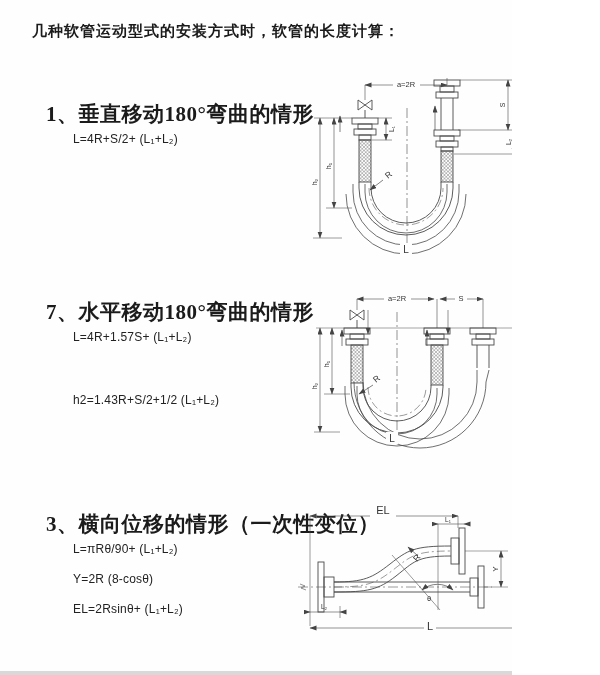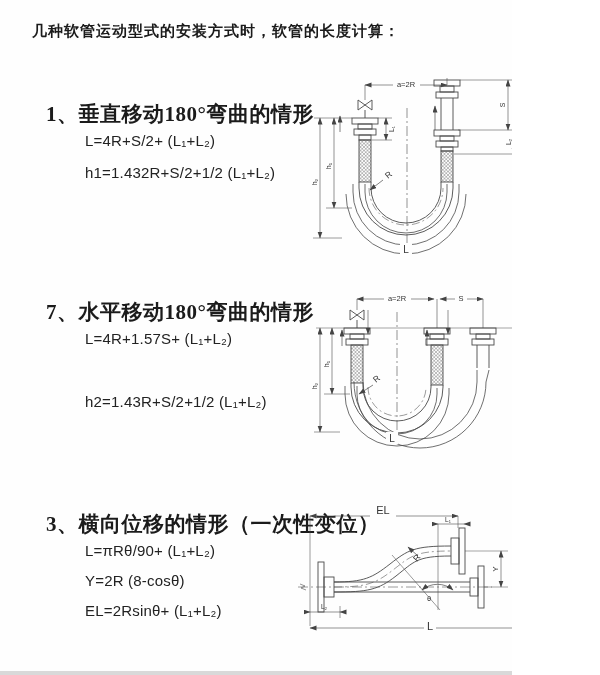--- a/index.html
+++ b/index.html
@@ -8,36 +8,35 @@
     font-family:"Liberation Sans","DejaVu Sans",sans-serif;color:#1b1b1b;
   }
   .title{
     position:absolute;left:32px;top:22px;font-size:15px;font-weight:600;
     letter-spacing:1px;white-space:nowrap;
   }
   .sec-heading{
     position:absolute;font-size:21px;font-weight:600;letter-spacing:0.5px;white-space:nowrap;font-family:Liberation Serif, serif;
   }
   .formula{
-    position:absolute;font-size:15px;font-weight:500;letter-spacing:0.2px;white-space:nowrap;color:#222;margin-left:12px;
+    position:absolute;font-size:12px;font-weight:500;letter-spacing:0.2px;white-space:nowrap;color:#222;
   }
   svg{position:absolute;}
   svg text{font-family:"Liberation Sans","DejaVu Sans",sans-serif;fill:#333;stroke:none;}
   .scan-strip{position:absolute;left:0;bottom:0;width:600px;height:4px;background:#d9d9d9;}
 </style>
 </head>
 <body>
 
 <div id="page">
 
   <div class="title">几种软管运动型式的安装方式时，软管的长度计算：</div>
 
   <div class="sec-heading" style="left:46px;top:100px">1、垂直移动180°弯曲的情形</div>
   <div class="formula" style="left:73px;top:132px">L=4R+S/2+ (L₁+L₂)</div>
-  <div class="formula" style="left:73px;top:164px">h1=1.432R+S/2+1/2 (L₁+L₂)</div>
 
   <div class="sec-heading" style="left:46px;top:298px">7、水平移动180°弯曲的情形</div>
   <div class="formula" style="left:73px;top:330px">L=4R+1.57S+ (L₁+L₂)</div>
   <div class="formula" style="left:73px;top:393px">h2=1.43R+S/2+1/2 (L₁+L₂)</div>
 
   <div class="sec-heading" style="left:46px;top:510px">3、横向位移的情形（一次性变位）</div>
   <div class="formula" style="left:73px;top:542px">L=πRθ/90+ (L₁+L₂)</div>
   <div class="formula" style="left:73px;top:572px">Y=2R (8-cosθ)</div>
   <div class="formula" style="left:73px;top:602px">EL=2Rsinθ+ (L₁+L₂)</div>
 

